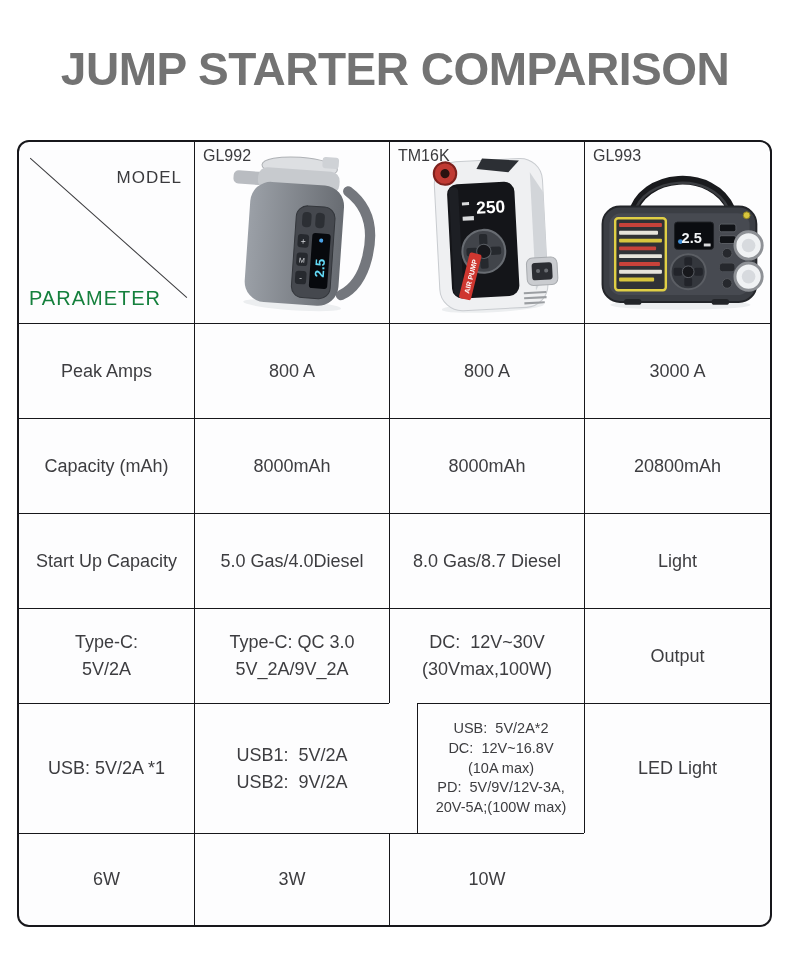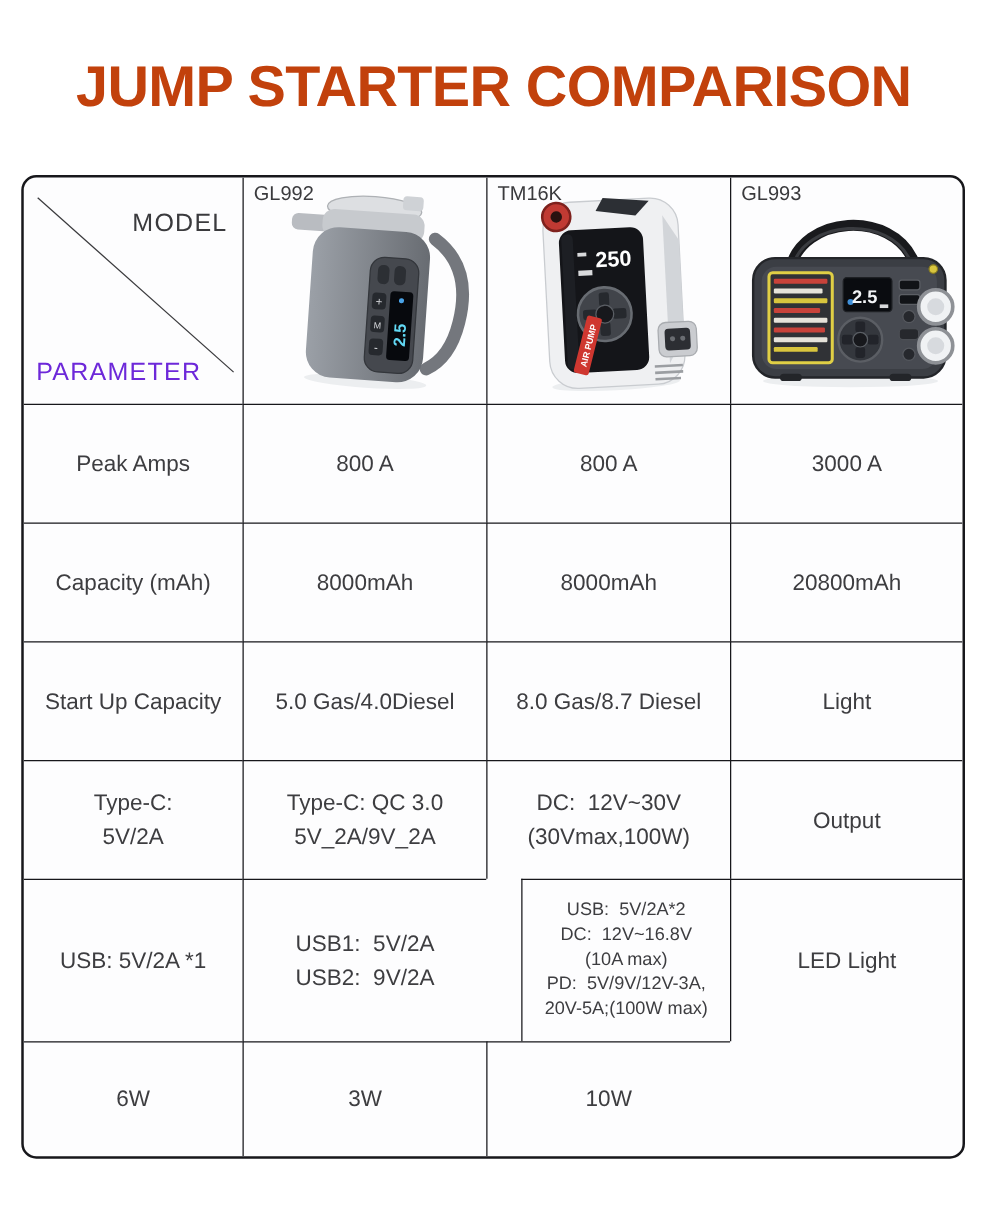--- a/index.html
+++ b/index.html
@@ -4,21 +4,21 @@
 <style>
   * { margin:0; padding:0; box-sizing:border-box; }
   html,body { background:#ffffff; }
   .page {
     position:relative; width:790px; height:969px; background:#ffffff;
     font-family:"Liberation Sans","DejaVu Sans",sans-serif; overflow:hidden;
   }
   .title {
     position:absolute; top:42px; left:0; width:100%;
     text-align:center; font-size:46px; font-weight:700;
-    color:#c2410c; letter-spacing:-0.5px;
+    color:#737373; letter-spacing:-0.5px;
   }
   .table {
     position:absolute; left:17px; top:140px; width:755px; height:787px;
     display:grid;
     grid-template-columns:175px 195px 195px 1fr;
     grid-template-rows:181px 95px 95px 95px 95px 130px 1fr;
     border:2px solid #17171b; border-radius:12px; overflow:hidden;
     background:#fdfdfe;
   }
   .c { border-left:1px solid #17171b; border-top:1px solid #17171b; position:relative; }
@@ -28,24 +28,24 @@
     display:flex; align-items:center; justify-content:center;
     text-align:center; font-size:18px; color:#3d3d40;
     white-space:pre-wrap; line-height:1.5; padding:4px 6px;
   }
   .val.small { font-size:14.5px; line-height:1.36;margin-left:28px; }
   .model-name {
     position:absolute; top:5px; left:8px; font-size:16px; color:#3a3a3d; z-index:2;
   }
   .corner-svg { position:absolute; inset:0; width:100%; height:100%; }
   .corner-model {
-    position:absolute; top:26px; right:12px; font-size:20px; color:#3a3a3d; letter-spacing:1px;
+    position:absolute; top:26px; right:12px; font-size:17px; color:#3a3a3d; letter-spacing:1px;
   }
   .corner-param {
-    position:absolute; bottom:13px; left:10px; font-size:20px; color:#6d28d9; letter-spacing:1px;margin-top:40px;
+    position:absolute; bottom:13px; left:10px; font-size:20px; color:#15803d; letter-spacing:1px;margin-top:40px;
   }
   .prod-svg { position:absolute; left:0; top:4px; width:100%; height:97%; }
 </style>
 </head>
 <body>
 
 <div class="page">
 
   <h1 class="title">JUMP STARTER COMPARISON</h1>
 

